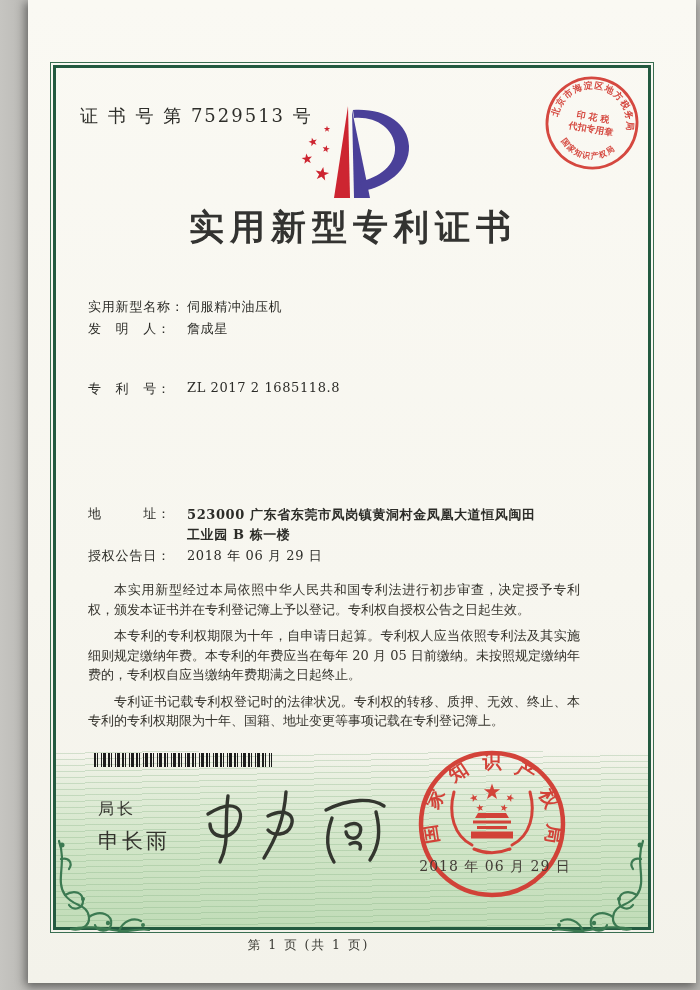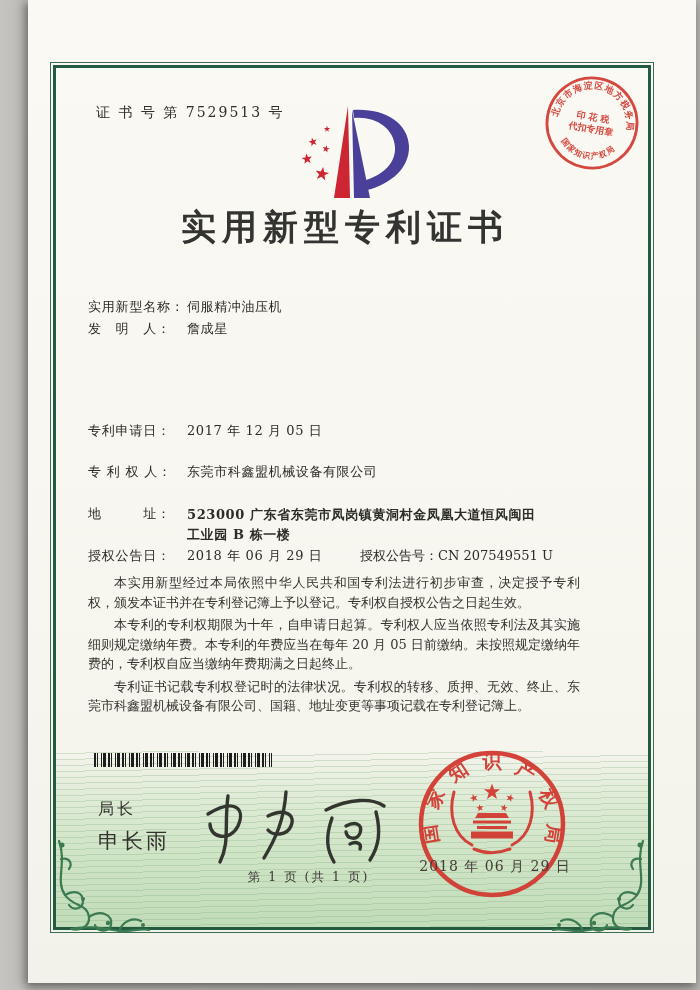--- a/index.html
+++ b/index.html
@@ -5,35 +5,35 @@
   html,body{margin:0;padding:0;}
   .page{position:relative;width:700px;height:990px;background:linear-gradient(90deg,#c6c5c1 0,#b9b8b4 30px,#b3b2ae 100%);overflow:hidden;font-family:"DejaVu Serif",serif;}
   .paper{position:absolute;left:28px;top:0;width:668px;height:983px;background:linear-gradient(180deg,#faf9f3 0%,#f7f6ef 60%,#f3f2ea 100%);box-shadow:-5px 2px 8px rgba(0,0,0,.25),0 5px 7px rgba(0,0,0,.25);}
   .frame{position:absolute;left:50px;top:62px;width:602px;height:869px;border:1px solid #396e51;}
   .frame-inner{position:absolute;inset:2px;border:3px solid #235a40;}
   .green-band{position:absolute;left:0;right:0;bottom:0;height:176px;
     background:
       repeating-linear-gradient(179deg, rgba(255,255,255,0) 0 2px, rgba(118,168,118,.28) 2px 3px, rgba(255,255,255,0) 3px 6px),
       linear-gradient(180deg, rgba(214,232,206,0) 0%, rgba(210,230,201,.55) 22%, rgba(200,225,190,.8) 55%, rgba(190,219,181,.95) 100%);}
   .abs{position:absolute;}
-  .cert-no{left:96px;top:104px;font-size:14px;letter-spacing:2px;color:#2e2e2a;}
-  .title{left:42px;top:204px;width:606px;text-align:center;font-size:35px;font-weight:600;letter-spacing:6px;color:#333331;}
+  .cert-no{left:80px;top:104px;font-size:18px;letter-spacing:2px;color:#2e2e2a;}
+  .title{left:50px;top:204px;width:606px;text-align:center;font-size:35px;font-weight:600;letter-spacing:6px;color:#333331;}
   .field{left:88px;font-size:13px;color:#2c2c28;white-space:nowrap;}
   .flabel{display:inline-block;width:99px;letter-spacing:.8px;}
   .fvalue{letter-spacing:.6px;white-space:pre-line;vertical-align:top;display:inline-block;}
   .f-addr .fvalue{line-height:20px;max-width:440px;font-weight:bold;}
   .grant-col2{position:absolute;left:272px;top:0;white-space:nowrap;}
   .bodytext{left:88px;top:573px;width:492px;font-size:13px;line-height:19.5px;color:#35332c;text-align:justify;}
-  .bodytext p{margin:0 0 3px 0;text-indent:2em;}
+  .bodytext p{margin:7px 0 3px 0;text-indent:2em;}
   .barcode{left:94px;top:753px;width:178px;height:14px;
     background:repeating-linear-gradient(90deg,#1d1d1d 0 2px,transparent 2px 3px,#1d1d1d 3px 4px,transparent 4px 7px,#1d1d1d 7px 8px,transparent 8px 9px,#1d1d1d 9px 12px,transparent 12px 14px);}
   .sig-title{left:98px;top:799px;font-size:16px;letter-spacing:3px;color:#32322c;font-family:Liberation Mono, monospace;}
   .sig-name{left:98px;top:827px;font-size:21px;letter-spacing:3px;color:#32322c;}
   .seal-date{left:412px;top:858px;width:166px;text-align:center;font-size:14px;letter-spacing:1px;color:#413b35;z-index:6;}
-  .footer{left:50px;top:869px;width:517px;text-align:center;font-size:12.5px;letter-spacing:2px;color:#3a3a34;}
+  .footer{left:50px;top:937px;width:517px;text-align:center;font-size:12.5px;letter-spacing:2px;color:#3a3a34;}
   svg text{font-family:"DejaVu Serif",serif;}
   .tax-seal{left:541px;top:72px;opacity:.92;transform:rotate(10deg);}
   .office-seal{left:414px;top:746px;opacity:.95;z-index:5;}
   .signature{left:198px;top:780px;z-index:4;}
   .orn-left{left:53px;top:837px;z-index:2;}
   .orn-right{left:549px;top:837px;transform:scaleX(-1);z-index:2;}
   .logo{left:275px;top:103px;}
 </style>
 </head>
 <body>
@@ -82,41 +82,35 @@
   </svg>
 
   <div class="abs title">实用新型专利证书</div>
 
   <div class="abs field" style="top:298px">
     <span class="flabel">实用新型名称：</span><span class="fvalue">伺服精冲油压机</span>
   </div>
   <div class="abs field" style="top:320px">
     <span class="flabel">发　明　人：</span><span class="fvalue">詹成星</span>
   </div>
-  <div class="abs field" style="top:422px">
-    <span class="flabel">专利申请日：</span><span class="fvalue">2017 年 12 月 05 日</span>
-  </div>
-  <div class="abs field" style="top:463px">
-    <span class="flabel">专 利 权 人：</span><span class="fvalue">东莞市科鑫盟机械设备有限公司</span>
+  <div class="abs field" style="top:380px">
+    <span class="flabel">专　利　号：</span><span class="fvalue">ZL 2017 2 1685118.8</span>
   </div>
   <div class="abs field f-addr" style="top:505px">
     <span class="flabel">地　　　址：</span><span class="fvalue">523000 广东省东莞市凤岗镇黄洞村金凤凰大道恒风闽田
 工业园 B 栋一楼</span>
   </div>
   <div class="abs field" style="top:547px;width:540px">
     <span class="flabel">授权公告日：</span><span class="fvalue">2018 年 06 月 29 日</span>
-    <span class="grant-col2">
-      <span>授权公告号：</span><span>CN 207549551 U</span>
-    </span>
   </div>
 
   <div class="abs bodytext">
     <p>本实用新型经过本局依照中华人民共和国专利法进行初步审查，决定授予专利权，颁发本证书并在专利登记簿上予以登记。专利权自授权公告之日起生效。</p>
     <p>本专利的专利权期限为十年，自申请日起算。专利权人应当依照专利法及其实施细则规定缴纳年费。本专利的年费应当在每年 20 月 05 日前缴纳。未按照规定缴纳年费的，专利权自应当缴纳年费期满之日起终止。</p>
-    <p>专利证书记载专利权登记时的法律状况。专利权的转移、质押、无效、终止、东莞市科鑫盟机械设备有限公司、国籍、地址变更等事项记载在专利登记簿上。</p>
+    <p>专利证书记载专利权登记时的法律状况。专利权的转移、质押、无效、终止、本专利的专利权期限为十年、国籍、地址变更等事项记载在专利登记簿上。</p>
   </div>
 
   <div class="abs barcode"></div>
 
   <div class="abs sig-title">局长</div>
   <div class="abs sig-name">申长雨</div>
 
   <svg class="abs signature" width="224" height="92" viewBox="0 0 224 92">
     <g fill="none" stroke="#33362f" stroke-width="3.4" stroke-linecap="round">
       <path d="M30,16 C26,46 32,62 22,82"></path>

